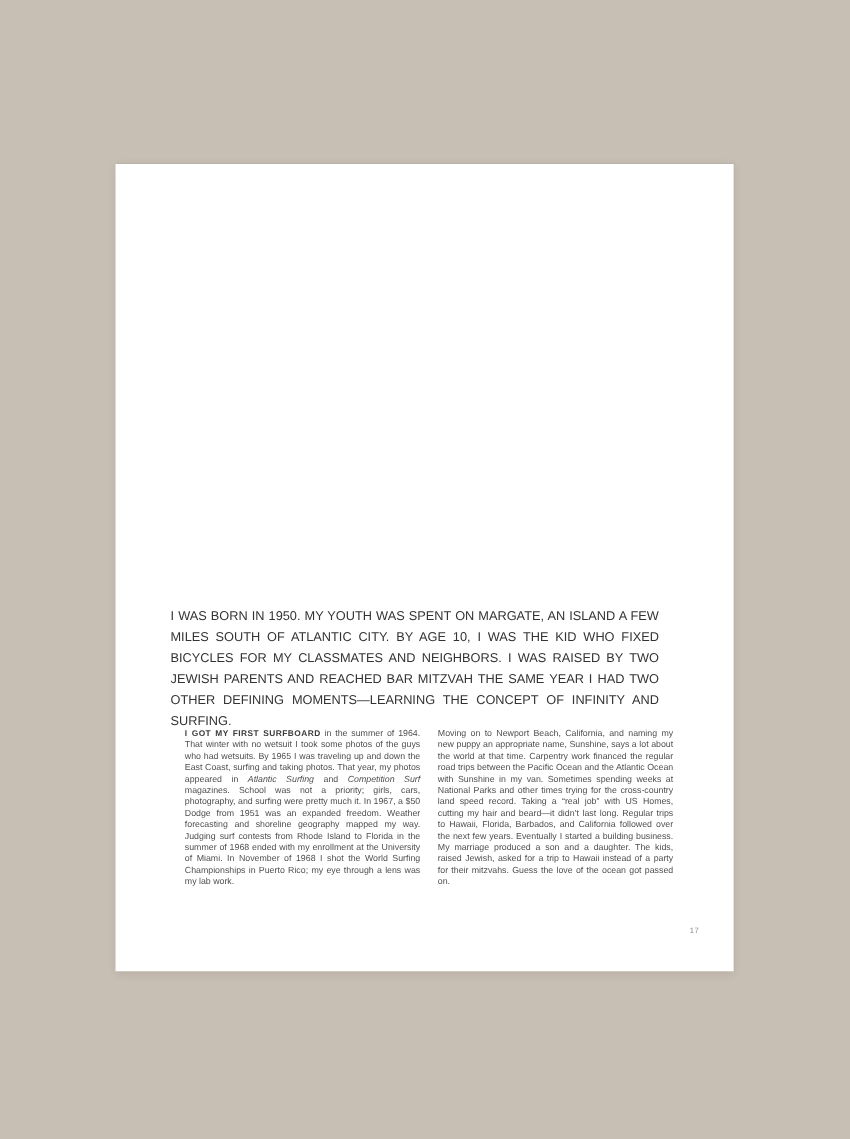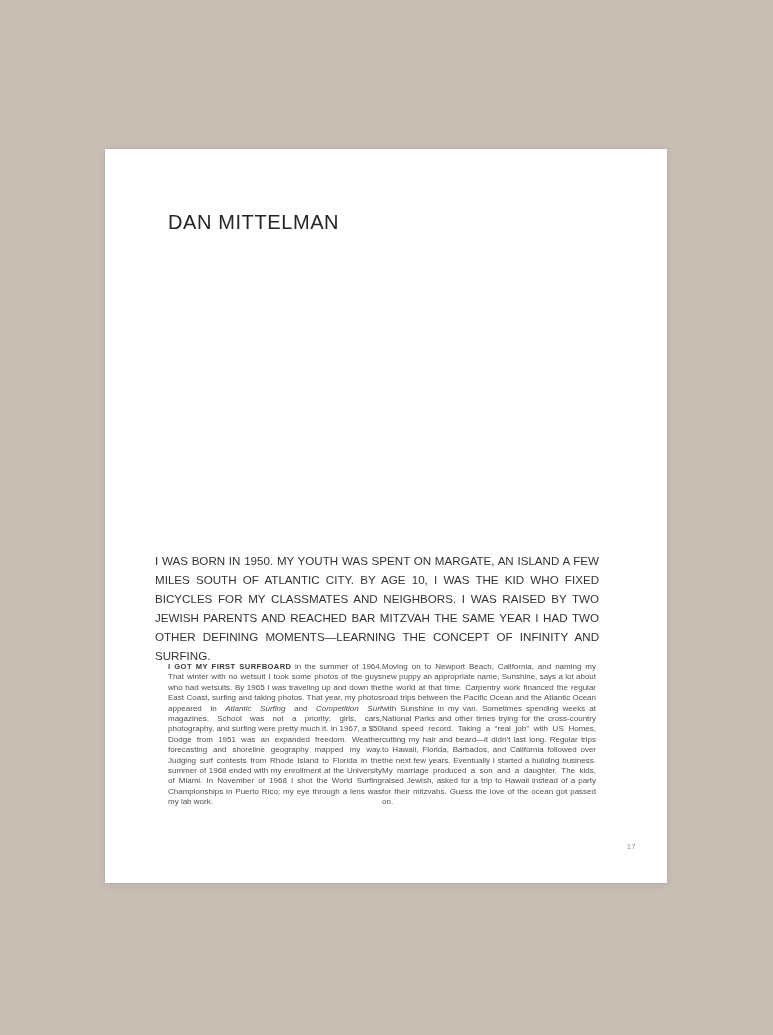--- a/index.html
+++ b/index.html
@@ -50,20 +50,21 @@
     line-height: 19px;
     color: #333333;
     text-align: justify;
   }
   .cols {
     position: absolute;
     left: 63px;
     top: 513px;
     width: 444px;
     display: flex;
+    gap: 16px;
   }
   .col {
     width: 214px;
     margin: 0;
     font-size: 8px;
     line-height: 10.4px;
     color: #4f4f4f;
     text-align: justify;
     text-justify: inter-word;
   }
@@ -84,21 +85,20 @@
     letter-spacing: 0.5px;
     color: #8e8a85;
   }
 </style>
 </head>
 <body>
 
 <div class="scene">
   <div class="page">
 
-    <h1 class="page-title">DAN MITTELMAN</h1>
 
     <p class="intro">I WAS BORN IN 1950. MY YOUTH WAS SPENT ON MARGATE, AN ISLAND A FEW MILES SOUTH OF ATLANTIC CITY. BY AGE 10, I WAS THE KID WHO FIXED BICYCLES FOR MY CLASSMATES AND NEIGHBORS. I WAS RAISED BY TWO JEWISH PARENTS AND REACHED BAR MITZVAH THE SAME YEAR I HAD TWO OTHER DEFINING MOMENTS—LEARNING THE CONCEPT OF INFINITY AND SURFING.</p>
 
     <div class="cols">
       <p class="col"><span class="lead-in">I GOT MY FIRST SURFBOARD</span><span> in the summer of 1964. That winter with no wetsuit I took some photos of the guys who had wetsuits. By 1965 I was traveling up and down the East Coast, surfing and taking photos. That year, my photos appeared in </span><span class="it">Atlantic Surfing</span><span> and </span><span class="it">Competition Surf</span><span> magazines. School was not a priority; girls, cars, photography, and surfing were pretty much it. In 1967, a $50 Dodge from 1951 was an expanded freedom. Weather forecasting and shoreline geography mapped my way. Judging surf contests from Rhode Island to Florida in the summer of 1968 ended with my enrollment at the University of Miami. In November of 1968 I shot the World Surfing Championships in Puerto Rico; my eye through a lens was my lab work.</span></p>
 
       <p class="col">Moving on to Newport Beach, California, and naming my new puppy an appropriate name, Sunshine, says a lot about the world at that time. Carpentry work financed the regular road trips between the Pacific Ocean and the Atlantic Ocean with Sunshine in my van. Sometimes spending weeks at National Parks and other times trying for the cross-country land speed record. Taking a “real job” with US Homes, cutting my hair and beard—it didn’t last long. Regular trips to Hawaii, Florida, Barbados, and California followed over the next few years. Eventually I started a building business. My marriage produced a son and a daughter. The kids, raised Jewish, asked for a trip to Hawaii instead of a party for their mitzvahs. Guess the love of the ocean got passed on.</p>
     </div>
 
     <div class="folio">17</div>

